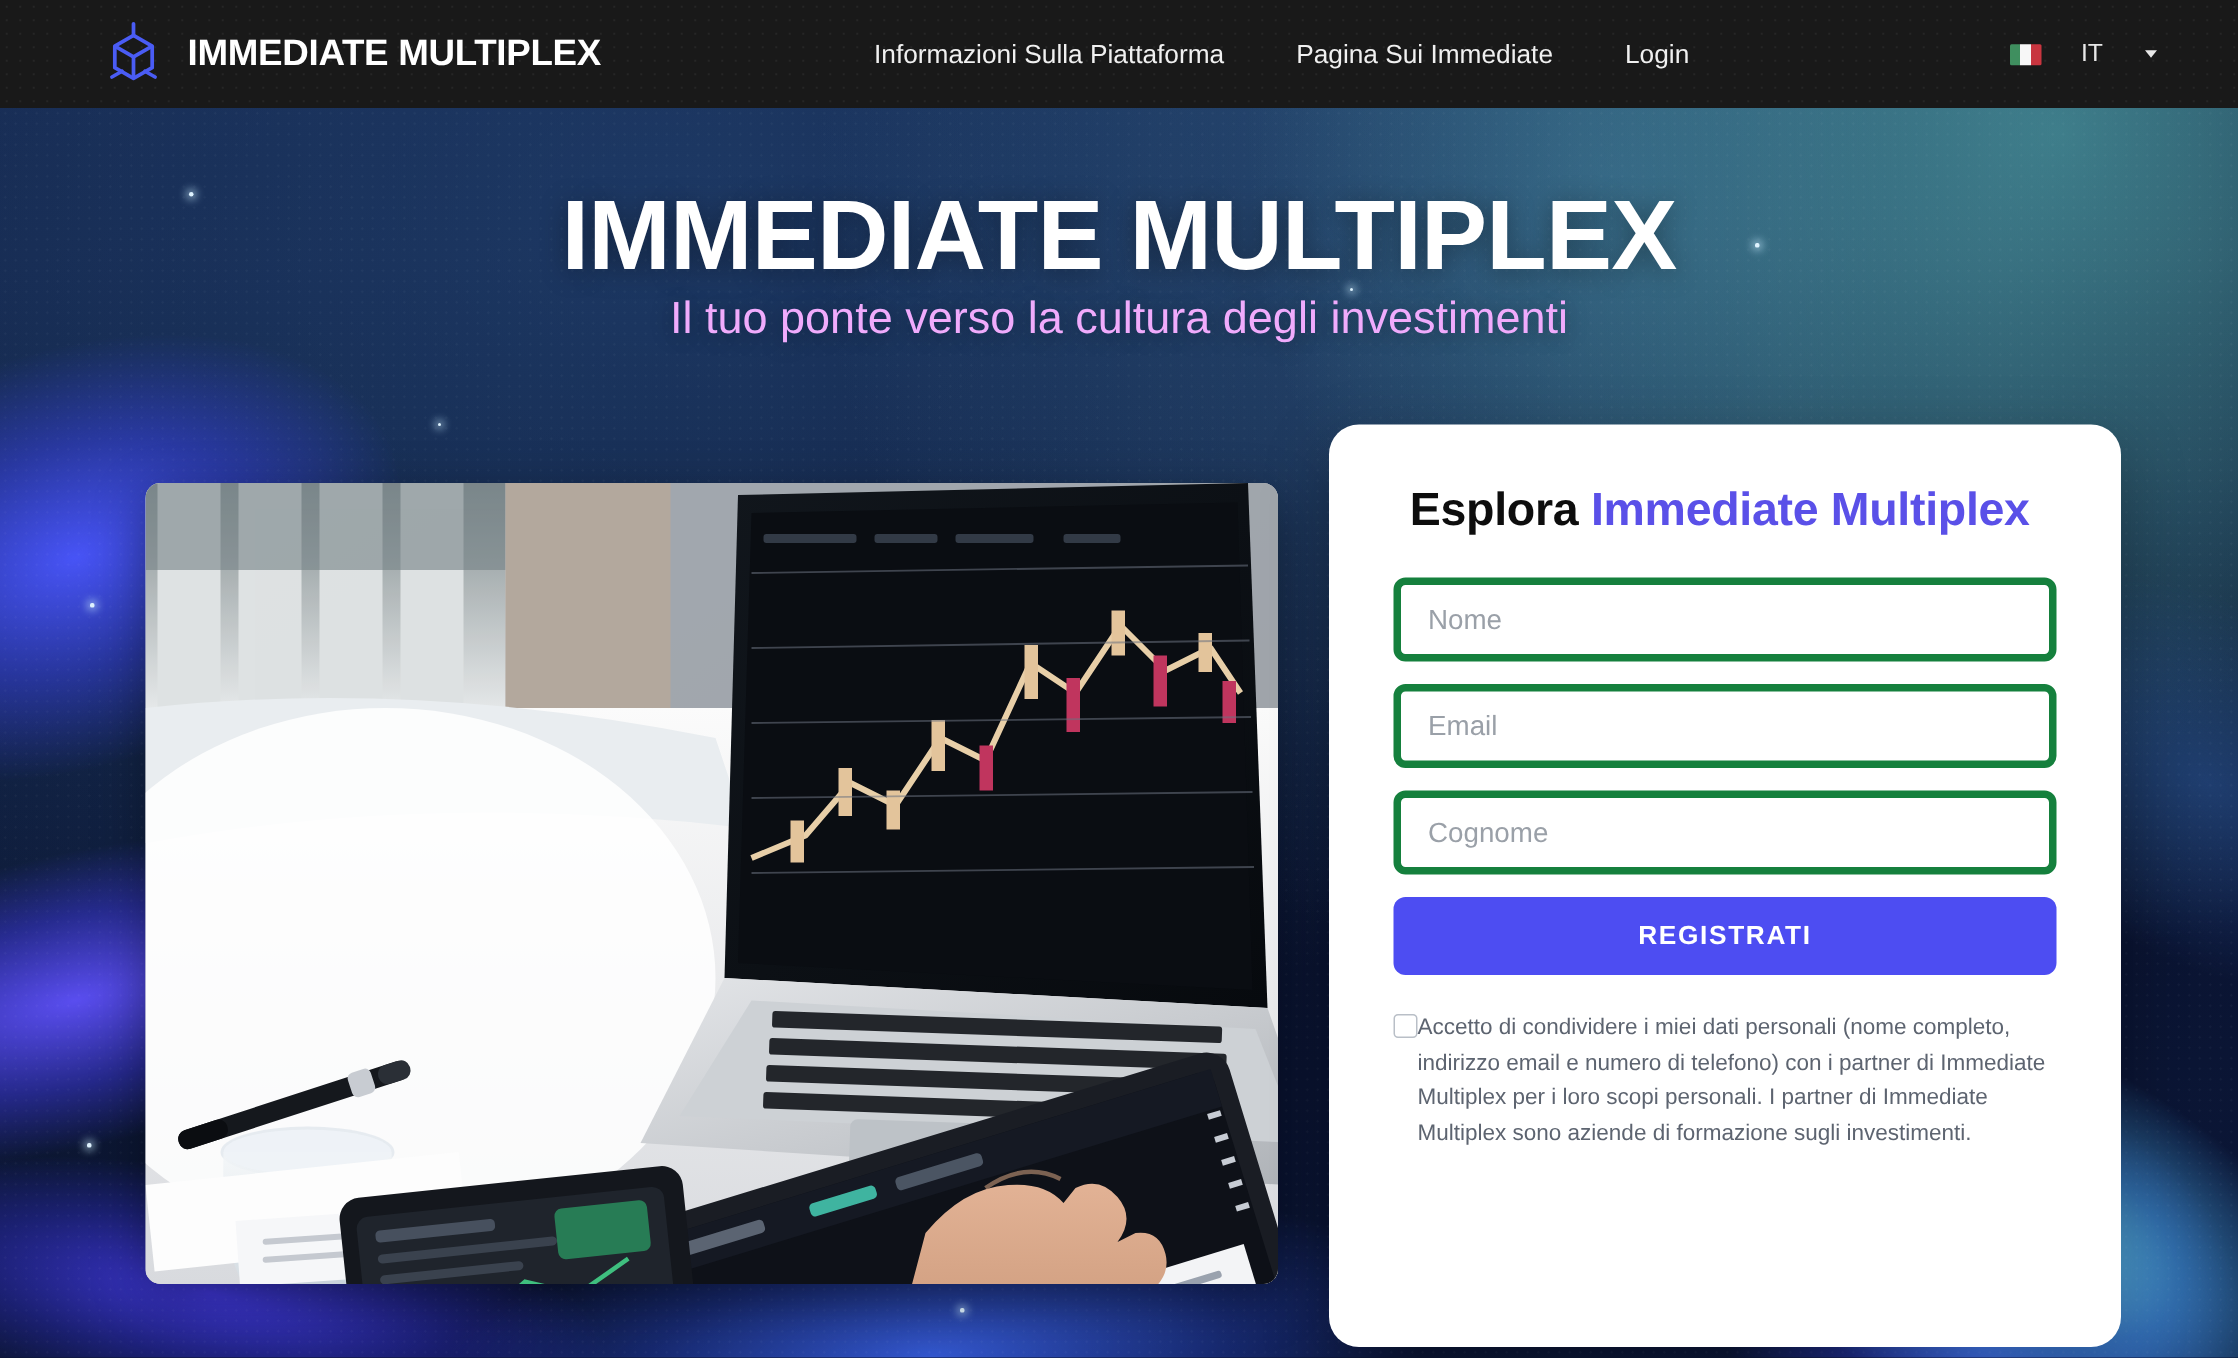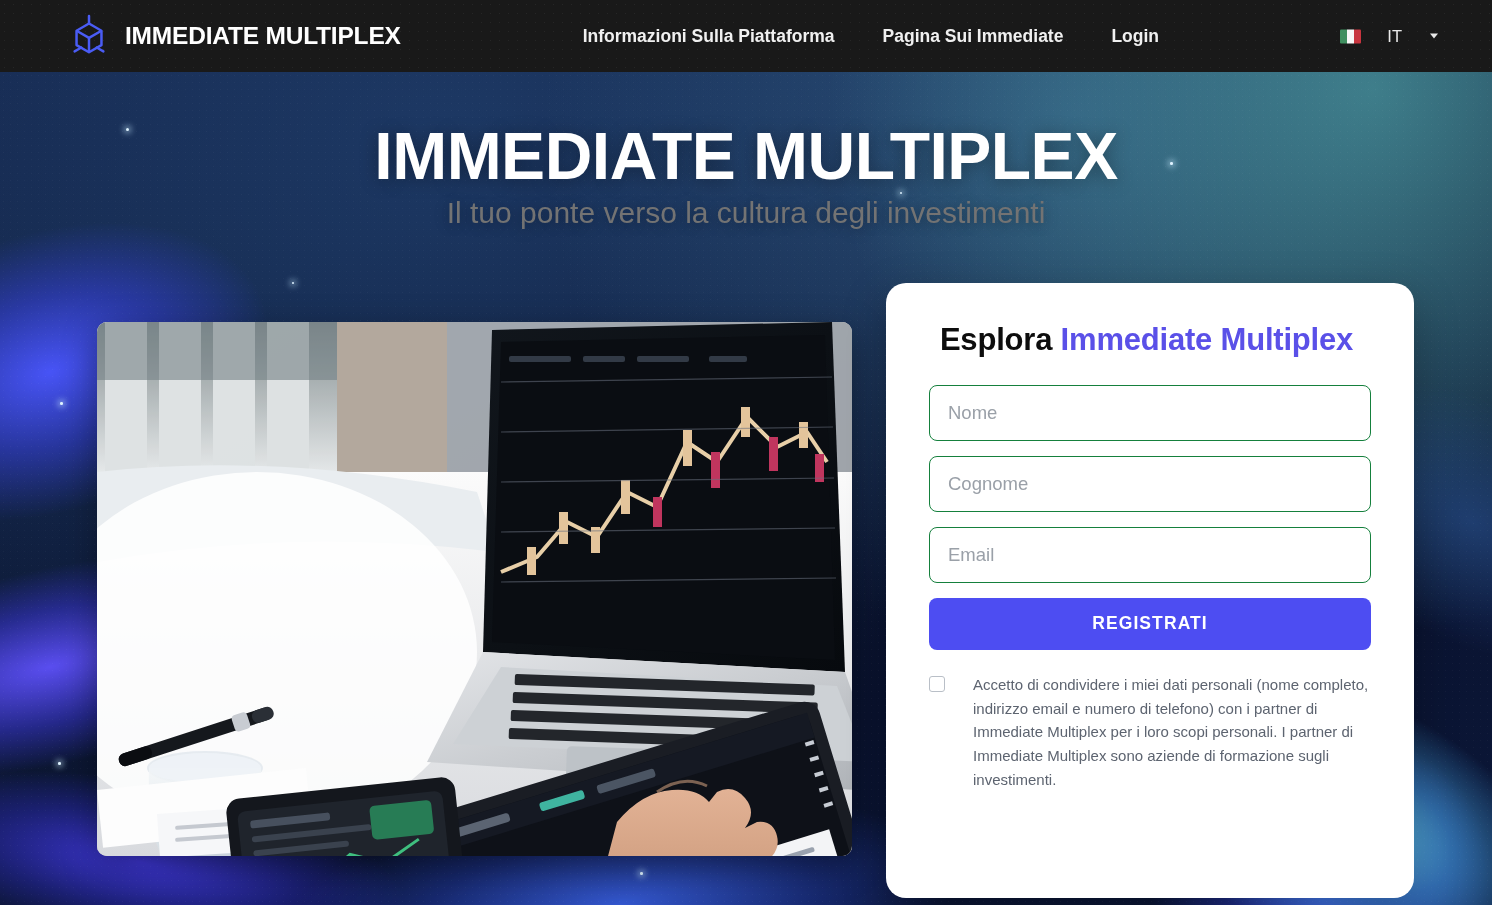--- a/index.html
+++ b/index.html
@@ -19,21 +19,21 @@
     background-size:9px 9px;
     display:flex; align-items:center;
     z-index:40;
   }
   .brand{ display:flex; align-items:center; gap:13px; margin-left:66px; }
   .brand-mark{ width:46px; height:46px; display:block; }
   .brand-text{
     color:#fff; font-weight:bold; font-size:24.5px;
     letter-spacing:-0.2px;
   }
-  .nav{ display:flex; align-items:flex-start; gap:0; margin-left:158px;font-weight:bold; }
+  .nav{ display:flex; align-items:flex-start; gap:0; margin-left:158px; }
   .nav a{
     color:#f0f0f0; font-size:17.5px; text-decoration:none;
     padding:0 24px; white-space:nowrap;
   }
   .lang{
     position:absolute; right:54px; top:50%; transform:translateY(-50%);
     display:flex; align-items:center; gap:26px;
     color:#e8e8e8; font-size:16.5px;
   }
   .flag{
@@ -110,21 +110,21 @@
   
   .hero-title{
     position:absolute; top:118px; left:0; width:1492px;
     text-align:center; color:#fff;
     font-size:66px; font-weight:bold; letter-spacing:-0.5px;
     z-index:10;
     text-shadow:0 2px 18px rgba(0,0,0,.35);
   }
   .hero-sub{
     position:absolute; top:196px; left:0; width:1492px;
-    text-align:center; color:#737373;
+    text-align:center; color:#f0abfc;
     font-size:30px; font-weight:500;
     z-index:10;
     text-shadow:0 2px 14px rgba(0,0,0,.35);
   }
 
   
   .photo{
     position:absolute; left:97px; top:322px;
     width:755px; height:534px;
     border-radius:10px; overflow:hidden;
@@ -145,39 +145,39 @@
   }
   .card-title{
     text-align:center; font-size:31px; font-weight:bold;
     color:#0d0d0d; line-height:1.22; letter-spacing:-0.2px;
     margin-bottom:26px;
   }
   .card-title .accent{ color:#5a50e8; }
 
   .field{
     width:442px; height:56px;
-    border:1px solid #15803d; border-radius:8px;
+    border:5px solid #15803d; border-radius:8px;
     display:flex; align-items:center;
     padding:0 18px; margin-bottom:15px;
     background:#fff;
   }
   .field .ph{ color:#9aa0a8; font-size:18.5px; }
   .phone-prefix{ display:flex; align-items:center; gap:7px; margin-right:13px; }
   .phone-prefix .caret{ border-top-color:#9aa0a8; }
 
   .submit{
     width:442px; height:52px; margin-top:6px;
     background:#4d4df2; border:none; border-radius:8px;
     color:#fff; font-size:17.5px; font-weight:bold;
     letter-spacing:1.1px; cursor:pointer;
     display:flex; align-items:center; justify-content:center;
   }
 
   .consent{
-    display:flex; gap:28px; margin-top:23px; width:442px;
+    display:flex; gap:0; margin-top:23px; width:442px;
   }
   .cbox{
     width:16px; height:16px; flex:none; margin-top:3px;
     border:1px solid #b9bfc7; border-radius:3px; background:#fff;
     cursor:pointer;
   }
   .consent-text{
     font-size:15px; line-height:1.58; color:#5d6470;
   }
 </style>
@@ -459,25 +459,25 @@
 <div class="card">
   <div class="card-title">
     <span>Esplora </span><span class="accent">Immediate Multiplex</span>
   </div>
 
   <div class="field">
     <span class="ph">Nome</span>
   </div>
 
   <div class="field">
+    <span class="ph">Email</span>
+  </div>
+
+  <div class="field">
     <span class="ph">Cognome</span>
-  </div>
-
-  <div class="field">
-    <span class="ph">Email</span>
   </div>
 
 
   <button class="submit">REGISTRATI</button>
 
   <div class="consent">
     <span class="cbox"></span>
     <span class="consent-text">Accetto di condividere i miei dati personali (nome completo, indirizzo email e numero di telefono) con i partner di Immediate Multiplex per i loro scopi personali. I partner di Immediate Multiplex sono aziende di formazione sugli investimenti.</span>
   </div>
 </div>

